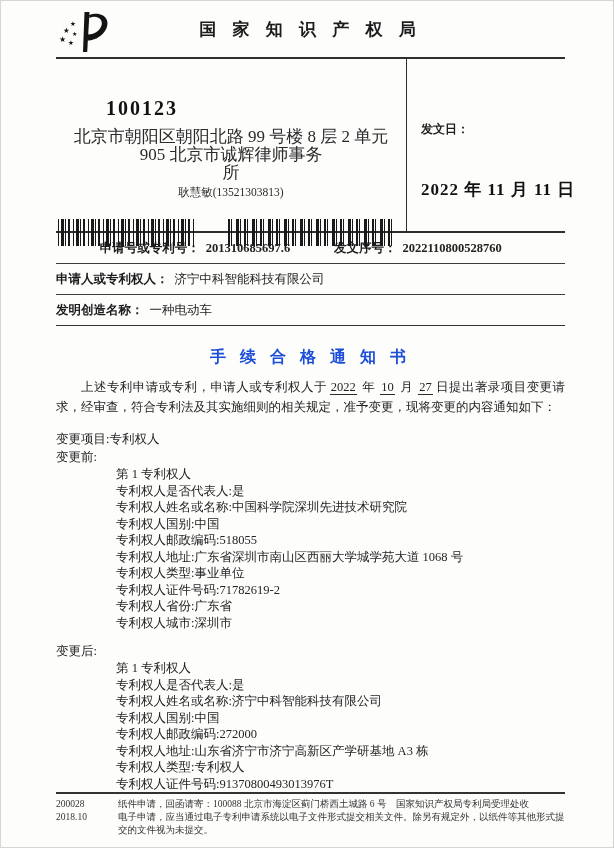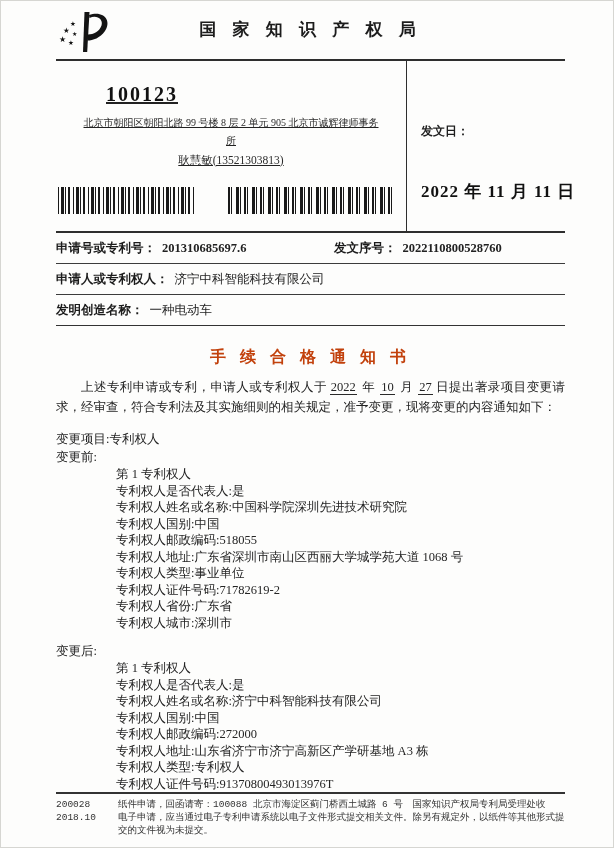--- a/index.html
+++ b/index.html
@@ -16,55 +16,55 @@
   
   .hdr { position: relative; height: 58px; }
   .logo { position: absolute; left: 2px; top: 8px; width: 56px; height: 46px; }
   .agency {
     text-align: center; font-size: 17px; font-weight: bold;
     letter-spacing: 6px; padding-top: 17px; color: #1c1c1c;
   }
   .head-rule { border-top: 2px solid #2e2e2e; }
   
   .addr-box { display: flex; height: 174px; border-bottom: 2px solid #2e2e2e; }
-  .addr-left { flex: 0 0 350px; padding-top: 12px; text-decoration: underline; }
+  .addr-left { flex: 0 0 350px; padding-top: 28px; }
   .postcode { font-size: 20px; font-weight: bold; letter-spacing: 2px; margin: 10px 0 8px 50px; color: #111; }
-  .addr-line { text-align: center; font-size: 10px; line-height: 18px; width: 336px; margin: 0 auto; color: #2a2a2a; }
+  .addr-line { text-align: center; font-size: 17px; line-height: 18px; width: 336px; margin: 0 auto; color: #2a2a2a; }
   .contact  { text-align: center; font-size: 11.5px; line-height: 18px; margin-top: 1px; color: #2a2a2a; }
   .barcodes { display: flex; gap: 32px; margin: 18px 0 0 2px; }
   .barcode { height: 27px; }
   .barcode.b1 { width: 138px;
     background: repeating-linear-gradient(90deg,#191919 0 1.5px,transparent 1.5px 3px,#191919 3px 6px,transparent 6px 7px,#191919 7px 8px,transparent 8px 10.5px,#191919 10.5px 12px,transparent 12px 15px);
   }
   .barcode.b2 { width: 168px;
     background: repeating-linear-gradient(90deg,#191919 0 2px,transparent 2px 3.5px,#191919 3.5px 4.5px,transparent 4.5px 8px,#191919 8px 11px,transparent 11px 12px,#191919 12px 13px,transparent 13px 16px);
   }
   .addr-right { flex: 1; border-left: 1.5px solid #2e2e2e; padding: 14px 0 0 14px; }
   .dispatch-label { font-size: 12px; font-weight: bold; color: #1e1e1e; margin-top: 48px; }
   .dispatch-date { font-size: 17px; font-weight: bold; margin-top: 40px; letter-spacing: 1px; color: #111; white-space: nowrap; }
   
   .frow { display: flex; align-items: baseline; padding: 7px 0 6px; border-bottom: 1px solid #3c3c3c; font-size: 12.5px; }
   .frow.last { border-bottom: 1.5px solid #333; }
   .flabel { font-weight: bold; color: #1c1c1c; }
   .fvalue { margin-left: 6px; }
   .fvalue.num { font-weight: bold; }
-  .cellA { flex: 0 0 278px; }
+  .cellA { flex: 0 0 278px; text-align: center; }
   
-  .doc-title { text-align: center; font-size: 16px; font-weight: bold; letter-spacing: 5px; margin-top: 21px; color: #c2410c; }
+  .doc-title { text-align: center; font-size: 16px; font-weight: bold; letter-spacing: 5px; margin-top: 21px; color: #1d4ed8; }
   .body-para { margin-top: 9px; font-size: 12.5px; line-height: 20px; text-align: justify; text-indent: 2em; color: #242424; }
   .u { border-bottom: 1px solid #2a2a2a; margin: 0 3px; padding: 0 1px; }
   .sp { margin: 0 2px; }
   
   .change { margin-top: 13px; font-size: 12.5px; color: #242424; }
   .chg-line { line-height: 18px; }
   .chg-list { margin-left: 60px; }
   .chg-list div { line-height: 16.5px; }
   .after-label { margin-top: 11px; }
   
-  .foot { margin-top: auto; border-top: 2px solid #333; padding-top: 4px; display: flex; font-size: 9.5px; line-height: 13px; color: #333; font-family: Liberation Mono, monospace; }
+  .foot { margin-top: auto; border-top: 2px solid #333; padding-top: 4px; display: flex; font-size: 9.5px; line-height: 13px; color: #333; font-family: Liberation Serif, serif; }
   .foot-codes { flex: 0 0 62px; }
   .foot-text { flex: 1; }
 </style>
 </head>
 <body>
 
 <div class="page">
 
   <div class="hdr">
     <svg class="logo" viewBox="0 0 56 46" aria-hidden="true">

